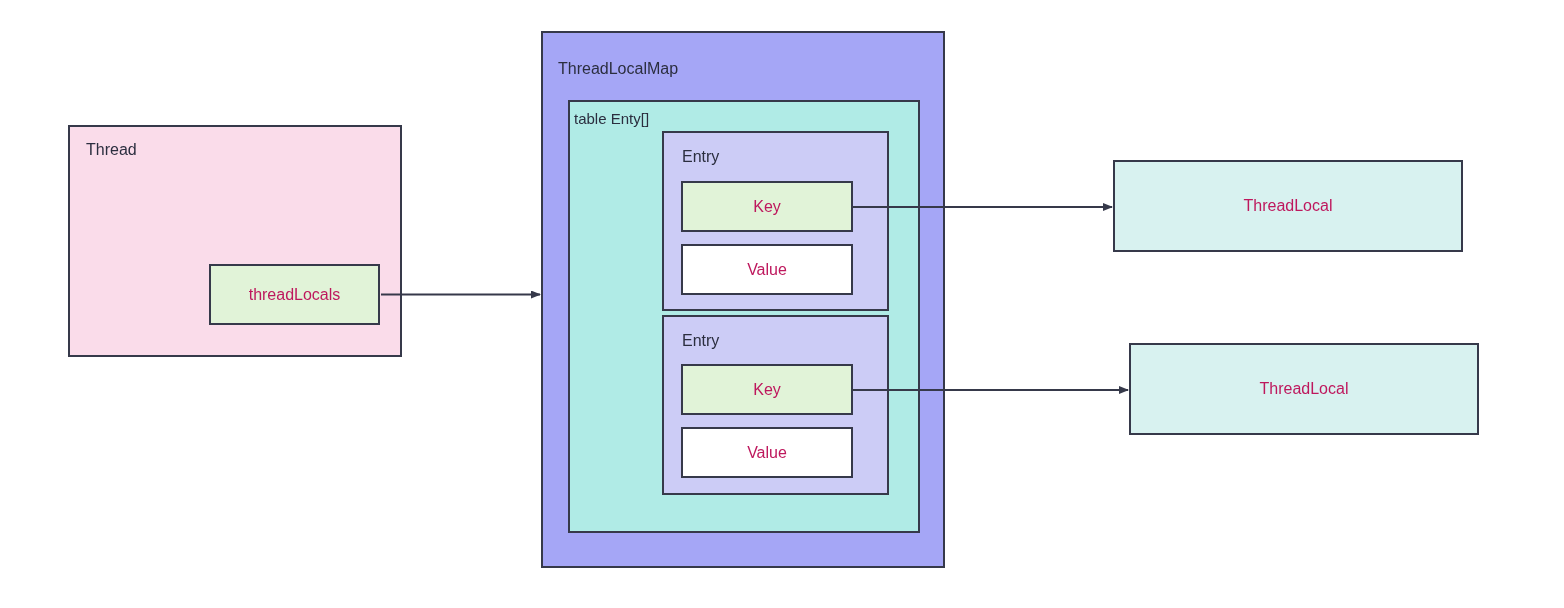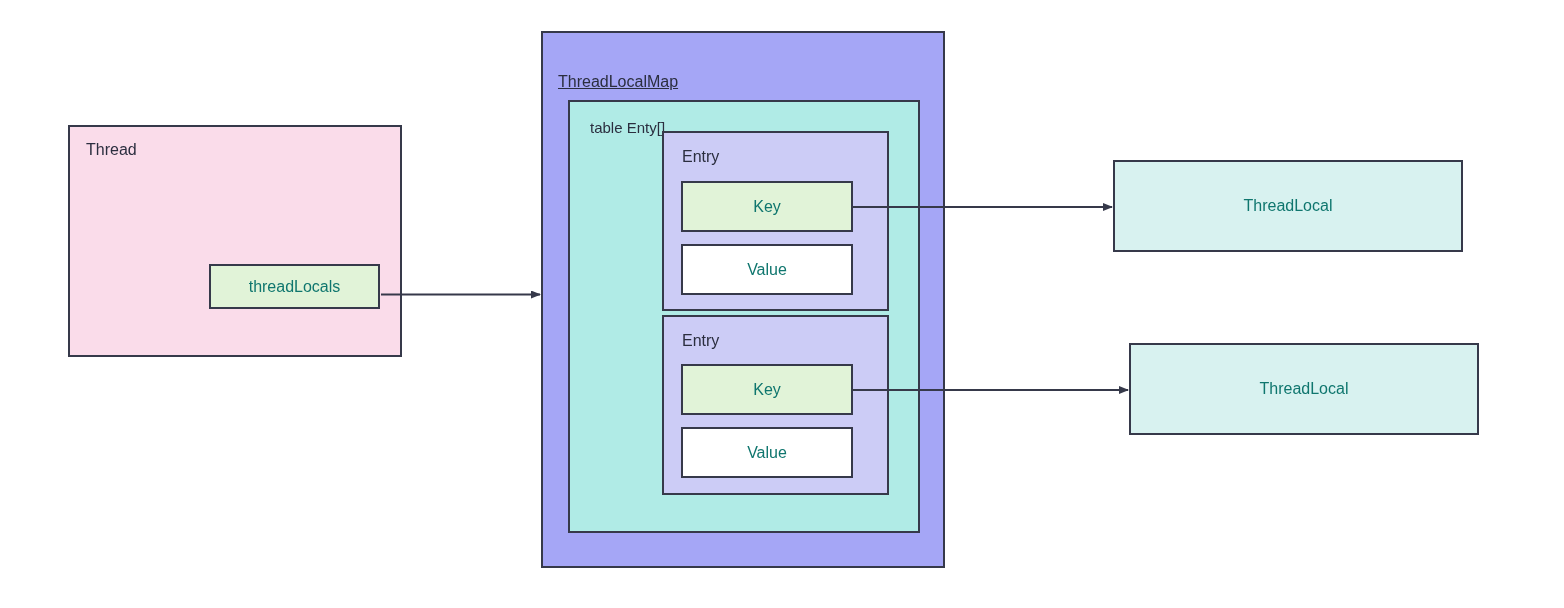--- a/index.html
+++ b/index.html
@@ -34,46 +34,46 @@
     white-space: nowrap;
   }
   .label-center {
     position: absolute;
     display: flex;
     align-items: center;
     justify-content: center;
     width: 100%;
     height: 100%;
     font-size: 16px;
-    color: #0f766e;
+    color: #be185d;
     white-space: nowrap;
   }
   
   #thread-box {
     left: 68px; top: 125px; width: 334px; height: 232px;
     background: #fadcea;
   }
   #thread-title { left: 86px; top: 142px; }
 
   #threadlocals-box {
-    left: 209px; top: 264px; width: 171px; height: 45px;
+    left: 209px; top: 264px; width: 171px; height: 61px;
     background: #e1f3d8;
   }
 
   #tlmap-box {
     left: 541px; top: 31px; width: 404px; height: 537px;
     background: #a5a6f6;
   }
-  #tlmap-title { left: 558px; top: 74px; text-decoration: underline; }
+  #tlmap-title { left: 558px; top: 61px; }
 
   #table-box {
     left: 568px; top: 100px; width: 352px; height: 433px;
     background: #b0ebe6;
   }
-  #table-title { left: 574px; top: 120px; font-size: 15px; margin-left: 16px; }
+  #table-title { left: 574px; top: 111px; font-size: 15px; }
 
   #entry1-box {
     left: 662px; top: 131px; width: 227px; height: 180px;
     background: #ccccf6;
   }
   #entry1-title { left: 682px; top: 149px; }
   #entry1-key {
     left: 681px; top: 181px; width: 172px; height: 51px;
     background: #e1f3d8;
   }

